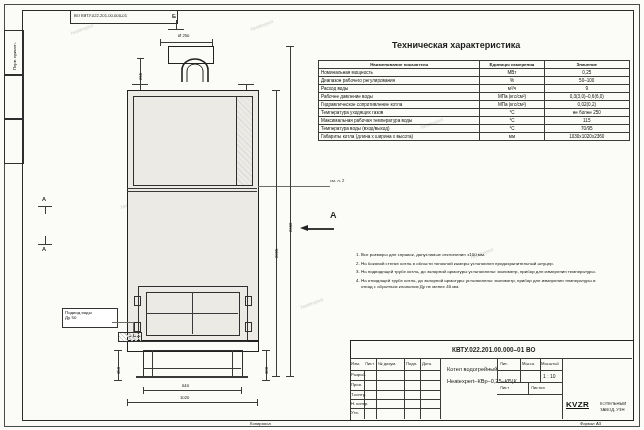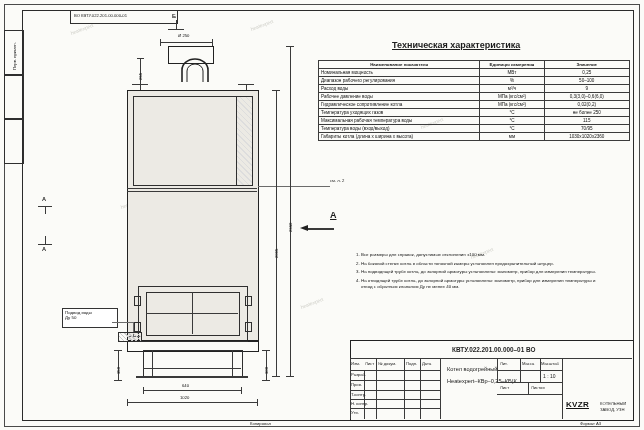--- a/index.html
+++ b/index.html
@@ -9,21 +9,21 @@
   .frame-inner{position:absolute;left:22px;top:10px;width:610px;height:409px;border:1.4px solid #2b2b2b;}
   .ln{position:absolute;background:#3a3a3a;}
   .h{height:1px;}
   .v{width:1px;}
   .thin{background:#6b6b6b;}
   .txt{position:absolute;color:#1d1d1d;white-space:nowrap;}
   .tiny{font-size:4.2px;}
   .xs{font-size:5px;}
   .sm{font-size:5.6px;}
   .md{font-size:6.4px;}
-  .lg{font-size:9px;text-decoration:underline;}
+  .lg{font-size:9px;}
   .rot90{transform:rotate(-90deg);transform-origin:0 0;}
   .boxline{position:absolute;border:1px solid #2f2f2f;}
   .boxline2{position:absolute;border:1.6px solid #222;}
   .fill-l{background:#eceae4;}
   table{border-collapse:collapse;}
   .spec td,.spec th{border:0.8px solid #3b3b3b;font-size:4.6px;padding:1px 2px;color:#141414;}
   .spec th{font-weight:bold;text-align:center;font-size:4.4px;}
   .spec td.c{text-align:center;}
   .spec td.l{text-align:left;}
   .notes{position:absolute;font-size:4.4px;color:#141414;line-height:1.5;width:250px;}

